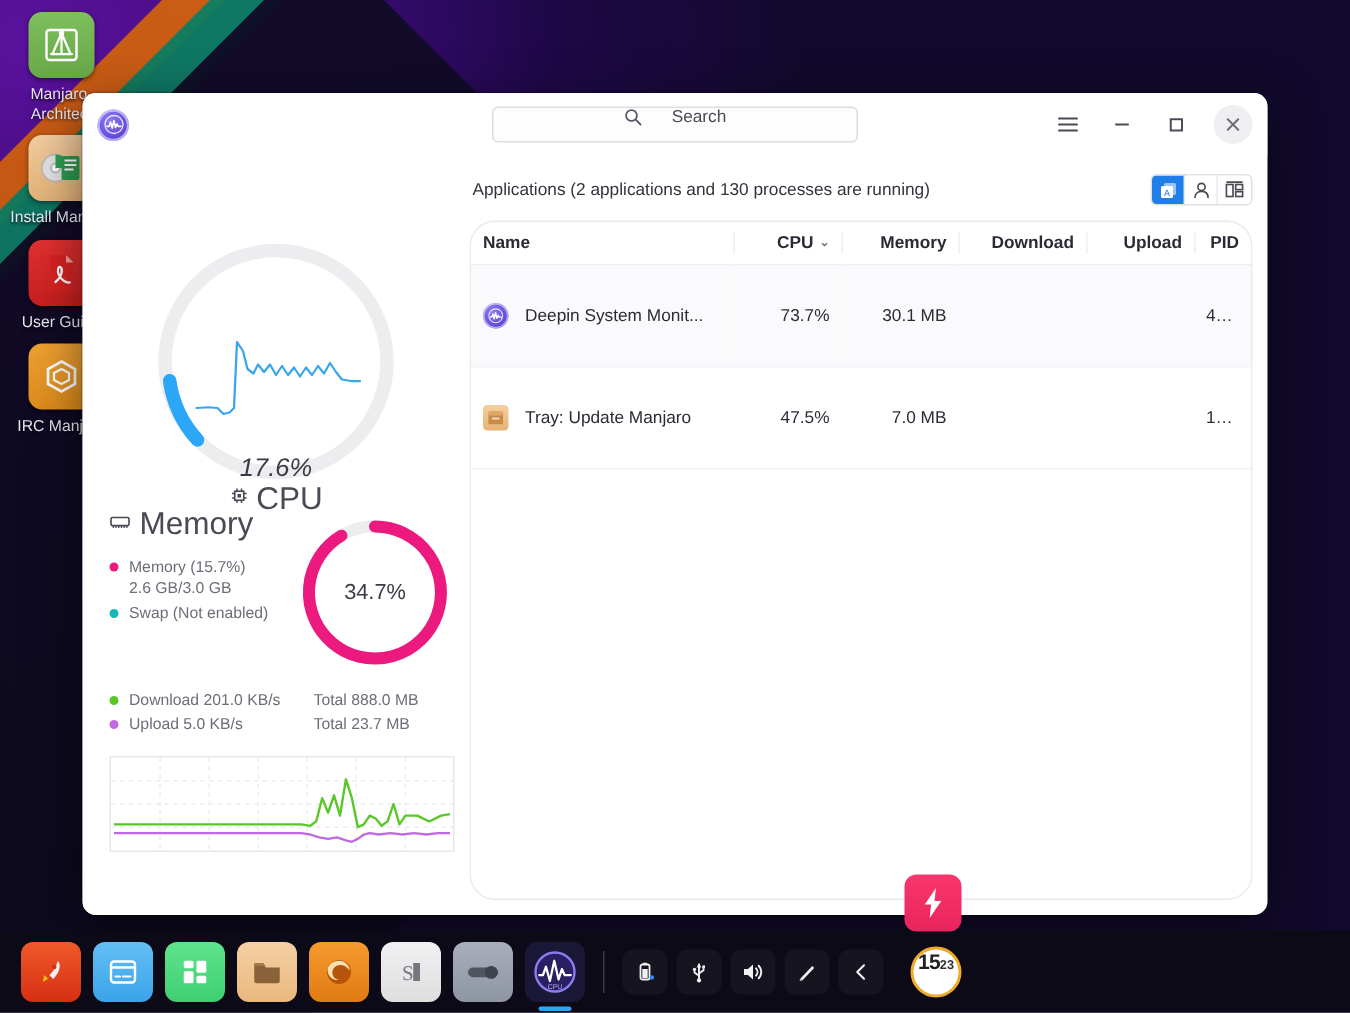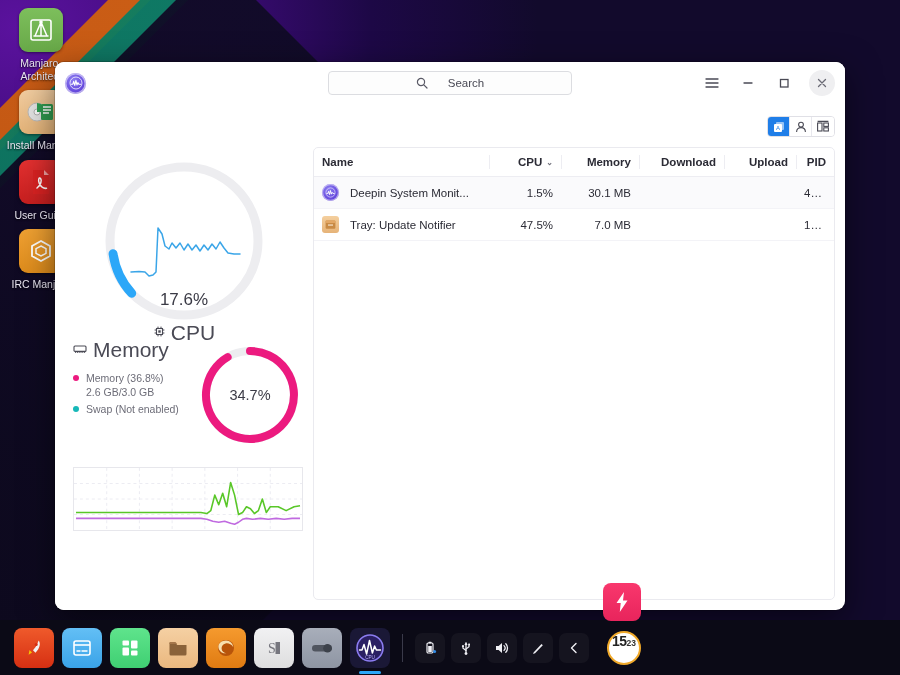--- a/index.html
+++ b/index.html
@@ -111,21 +111,21 @@
     left: 0; right: 0;
     display: flex; justify-content: center;
     pointer-events: none;
   }
   #search-box {
     pointer-events: auto;
     width: 244px; height: 24px;
     border: 1px solid #dcdde1;
     border-radius: 4px;
     background: #fdfdfd;
-    display: flex; align-items: center; justify-content: center;
+    display: flex; justify-content: center;
     gap: 20px;
   }
   #search-box .s-icon { display: flex; }
   #search-placeholder {
     font-size: 11.5px;
     color: #4a4a55;
   }
   #win-controls {
     margin-left: auto;
     display: flex; align-items: center; gap: 2px;
@@ -151,23 +151,23 @@
   }
 
   
   #cpu-block {
     position: relative;
     height: 230px;
     display: flex; flex-direction: column; align-items: center;
   }
   #cpu-ring { position: absolute; left: 50%; transform: translateX(-50%); top: 50px; }
   #cpu-value {
-    position: absolute; top: 182px; left: 0; right: 0;
+    position: absolute; top: 194px; left: 0; right: 0;
     text-align: center;
-    font-size: 17px; color: #3b3b46;
+    font-size: 17px; color: #3b3b46; font-style: italic;
   }
   #cpu-label-row {
     position: absolute; top: 213px; left: 0; right: 0;
     display: flex; align-items: center; justify-content: center; gap: 5px;
   }
   #cpu-label { font-size: 21px; color: #4a4a55; font-weight: 300; }
 
   
   #memory-block { position: relative; height: 112px; padding: 0 0 0 18px; }
   .sect-title-row { display: flex; align-items: center; gap: 6px; }
@@ -229,21 +229,21 @@
     border-right: 1px solid #e8e8ee;
     cursor: default;
     background: #fff;
   }
   .vt-btn:last-child { border-right: none; }
   .vt-btn.active { background: #1f7ee8; }
 
   #proc-table {
     flex: 1;
     border: 1px solid #eaeaef;
-    border-radius: 5px;
+    border-radius: 17px;
     background: #fff;
     overflow: hidden;
     display: flex; flex-direction: column;
     min-height: 0;
   }
   table { width: 100%; border-collapse: collapse; table-layout: fixed; }
   thead th {
     font-size: 11.5px;
     font-weight: bold;
     color: #2b2b35;
@@ -255,21 +255,21 @@
   }
   thead th + th::before {
     content: "";
     position: absolute; left: 0; top: 7px; bottom: 7px;
     width: 1px; background: #ededf2;
   }
   th.num, td.num { text-align: right; }
   tbody td {
     font-size: 11.5px;
     color: #2b2b35;
-    padding: 7px 8px;
+    padding: 25px 8px;
     border-bottom: 1px solid #f3f3f7;
     white-space: nowrap;
     overflow: hidden;
     text-overflow: ellipsis;
   }
   tbody tr.alt { background: #fafafc; }
   .name-cell { display: flex; align-items: center; gap: 11px; }
   .proc-ico { width: 17px; height: 17px; flex: 0 0 17px; display: flex; align-items: center; justify-content: center; }
   .proc-ico.deepin {
     border-radius: 50%;
@@ -483,40 +483,56 @@
               <path d="M2.6 8.4v1.6M4.4 8.4v1.6M6.2 8.4v1.6M8 8.4v1.6M9.8 8.4v1.6M11.6 8.4v1.6" stroke="#4a4a55" stroke-width="0.9"></path>
             </svg>
           </span>
           <span class="sect-title">Memory</span>
         </div>
 
         <div class="legend-list">
           <div class="legend-row">
             <span class="dot" style="background:#ec1a7f"></span>
             <span>
-              <span>Memory (36.8%)</span><br>
+              <span>Memory (15.7%)</span><br>
               <span>2.6 GB/3.0 GB</span>
             </span>
           </div>
           <div class="legend-row">
             <span class="dot" style="background:#17b8b8"></span>
             <span>Swap (Not enabled)</span>
           </div>
         </div>
 
         <svg id="mem-ring" width="106" height="106" viewBox="0 0 106 106">
           <circle cx="53" cy="53" r="44" fill="none" stroke="#ededf0" stroke-width="8"></circle>
 
           <path d="M 53 9 A 44 44 0 1 1 30.6 15.1" fill="none" stroke="#ec1a7f" stroke-width="8" stroke-linecap="round"></path>
         </svg>
         <div id="mem-value">34.7%</div>
       </div>
 
       <div id="network-block">
 
+        <div style="margin-top:9px">
+          <div class="net-row">
+            <span class="lbl">
+              <span class="dot" style="background:#59c728"></span>
+              <span>Download 201.0 KB/s</span>
+            </span>
+            <span>Total 888.0 MB</span>
+          </div>
+          <div class="net-row">
+            <span class="lbl">
+              <span class="dot" style="background:#c06ae0"></span>
+              <span>Upload 5.0 KB/s</span>
+            </span>
+            <span>Total 23.7 MB</span>
+          </div>
+        </div>
 
         <svg id="net-graph" viewBox="0 0 230 64" preserveAspectRatio="none">
           <g stroke="#ececf2" stroke-width="1" stroke-dasharray="3 3">
             <line x1="0" y1="16" x2="230" y2="16"></line>
             <line x1="0" y1="32" x2="230" y2="32"></line>
             <line x1="0" y1="48" x2="230" y2="48"></line>
             <line x1="33" y1="0" x2="33" y2="64"></line>
             <line x1="66" y1="0" x2="66" y2="64"></line>
             <line x1="99" y1="0" x2="99" y2="64"></line>
             <line x1="132" y1="0" x2="132" y2="64"></line>
@@ -525,20 +541,21 @@
           </g>
           <polyline fill="none" stroke="#59c728" stroke-width="1.6" stroke-linejoin="round" points="2,46 60,46 110,46 128,46 134,47 138,44 142,28 146,38 150,26 154,40 158,15 162,28 166,48 170,46 174,40 178,42 182,47 186,44 190,32 194,46 198,40 206,40 214,44 222,40 228,39"></polyline>
           <polyline fill="none" stroke="#c06ae0" stroke-width="1.6" stroke-linejoin="round" points="2,52 60,52 110,52 128,52 134,53 140,55 146,56 152,55 158,57 162,58 166,56 170,53 174,52 180,53 188,52 196,53 204,52 212,53 220,52 228,52"></polyline>
         </svg>
       </div>
     </div>
 
     <div id="right-panel">
 
       <div id="apps-header">
+        <span id="apps-summary">Applications (2 applications and 130 processes are running)</span>
         <div id="view-toggle">
           <div class="vt-btn active">
             <svg width="14" height="14" viewBox="0 0 14 14">
               <rect x="4" y="2" width="8" height="8" rx="1" fill="#ffffff" opacity=".55"></rect>
               <rect x="2" y="4" width="8" height="8" rx="1" fill="#ffffff"></rect>
               <text x="6" y="10.4" font-size="6" font-family="Liberation Sans, sans-serif" fill="#1f7ee8" text-anchor="middle">A</text>
             </svg>
           </div>
           <div class="vt-btn">
             <svg width="14" height="14" viewBox="0 0 14 14">
@@ -585,37 +602,37 @@
                 <span class="name-cell">
                   <span class="proc-ico deepin">
                     <svg width="11" height="11" viewBox="0 0 11 11">
                       <circle cx="5.5" cy="5.5" r="4.6" fill="none" stroke="#ffffff" stroke-width="0.7" opacity=".8"></circle>
                       <path d="M1.8 6.4 L2.9 6.4 L3.6 4.3 L4.5 7.5 L5.4 3.5 L6.3 7.2 L7.1 5.3 L7.8 6.4 L9.2 6.4" fill="none" stroke="#ffffff" stroke-width="0.95" stroke-linecap="round" stroke-linejoin="round"></path>
                     </svg>
                   </span>
                   <span>Deepin System Monit...</span>
                 </span>
               </td>
-              <td class="num">1.5%</td>
+              <td class="num">73.7%</td>
               <td class="num">30.1 MB</td>
               <td class="num"></td>
               <td class="num"></td>
               <td class="num">4227</td>
             </tr>
             <tr>
               <td>
                 <span class="name-cell">
                   <span class="proc-ico tray">
                     <svg width="13" height="13" viewBox="0 0 13 13">
                       <rect x="1.6" y="2.4" width="9.8" height="8.4" rx="1" fill="#c98b45"></rect>
                       <rect x="1.6" y="2.4" width="9.8" height="2.6" rx="1" fill="#e3a765"></rect>
                       <rect x="4" y="6.4" width="5" height="1.3" fill="#f3ddc2"></rect>
                     </svg>
                   </span>
-                  <span>Tray: Update Notifier</span>
+                  <span>Tray: Update Manjaro</span>
                 </span>
               </td>
               <td class="num">47.5%</td>
               <td class="num">7.0 MB</td>
               <td class="num"></td>
               <td class="num"></td>
               <td class="num">1491</td>
             </tr>
           </tbody>
         </table>

